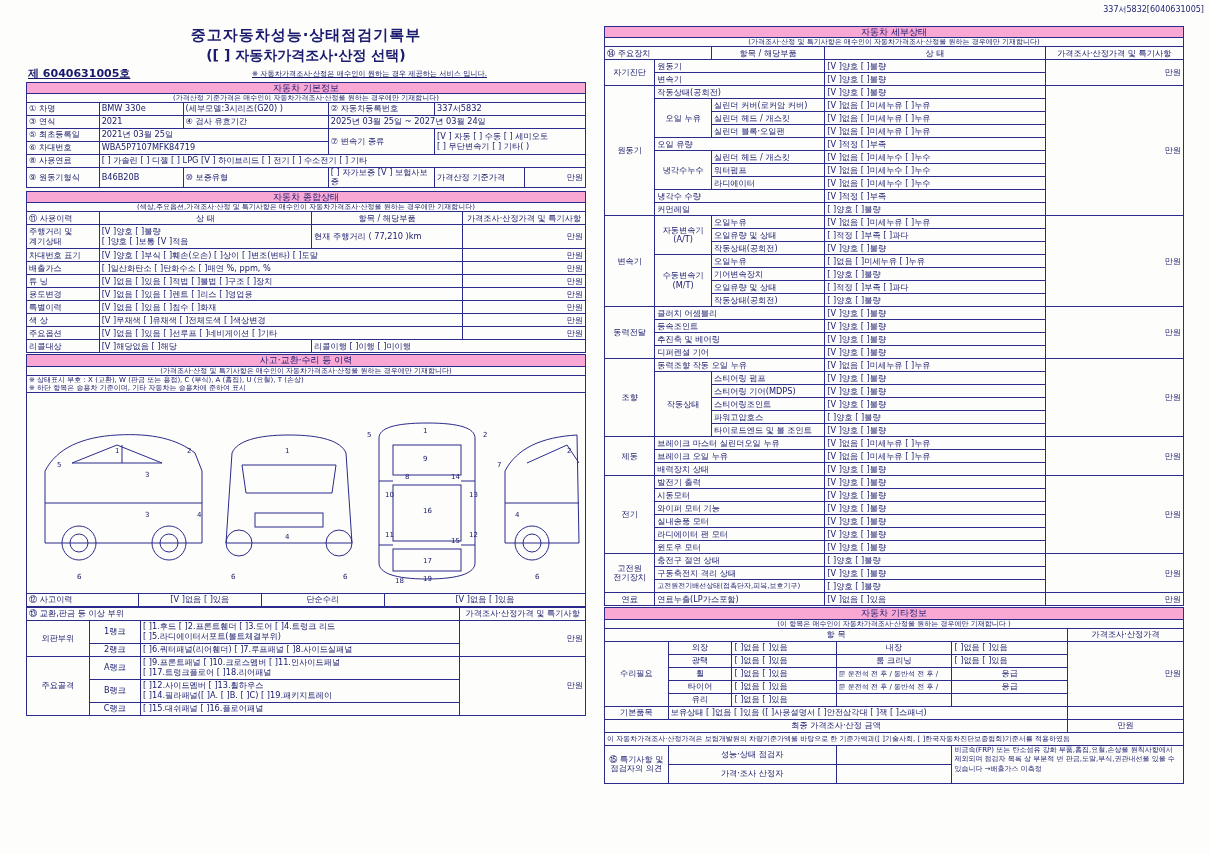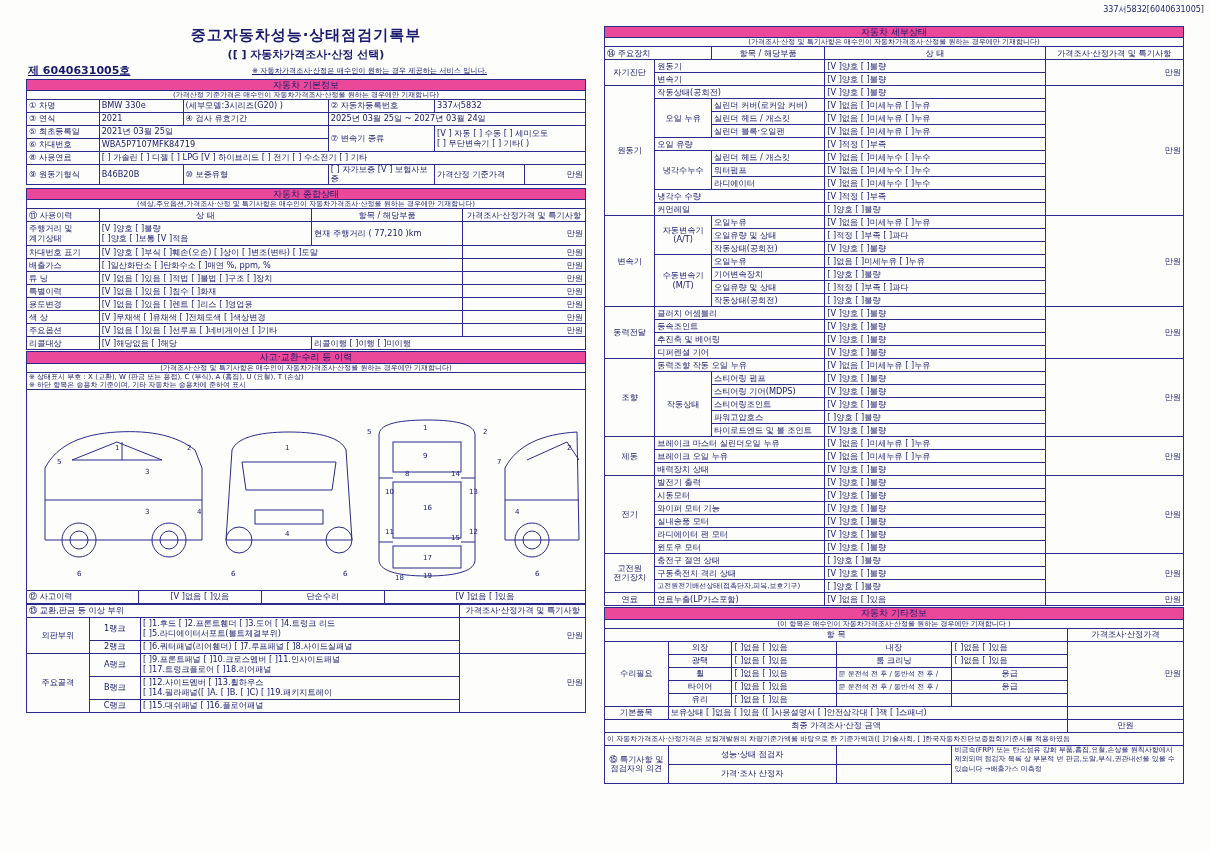--- a/index.html
+++ b/index.html
@@ -14,23 +14,23 @@
   .b{font-weight:bold;}
   .tiny{font-size:7px;}
   .t7{font-size:7.2px;}
   .t9{font-size:9px;}
   .t11{font-size:11px;}
   #topright{position:absolute;right:6px;top:4px;font-size:8px;}
   #leftcol{position:absolute;left:26px;top:26px;width:560px;}
   #rightcol{position:absolute;left:604px;top:26px;width:580px;}
   .secbar{font-size:8.5px;margin:2px 0 1px 0;}
   .title-main{font-size:15px;font-weight:bold;letter-spacing:1px;text-align:center;}
-  .title-sub{font-size:11px;font-weight:bold;text-align:center;}
+  .title-sub{font-size:14px;font-weight:bold;text-align:center;}
   .sqm{display:inline-block;width:6px;height:6px;background:#16186b;margin-right:3px;vertical-align:middle;}
-  .band{background:#ec4899;}
+  .band{background:#f9a8d4;}
   .carwrap{position:relative;height:200px;border:1px solid #2b2b8c;border-top:none;}
   svg{display:block;}
   .w100{width:100%;}
   .rowh{height:13px;}
 </style>
 </head>
 <body>
 
 <div id="page">
   <div id="topright">337서5832[6040631005]</div>
@@ -127,27 +127,27 @@
         <td class="l">배출가스</td>
         <td class="l" colspan="2">[  ]일산화탄소   [  ]탄화수소   [  ]매연                %,              ppm,              %</td>
         <td class="r">만원</td>
       </tr>
       <tr class="rowh">
         <td class="l">튜      닝</td>
         <td class="l" colspan="2">[V ]없음   [  ]있음   [  ]적법   [  ]불법   [  ]구조   [  ]장치</td>
         <td class="r">만원</td>
       </tr>
       <tr class="rowh">
+        <td class="l">용도변경</td>
+        <td class="l" colspan="2">[V ]없음   [  ]있음   [  ]렌트   [  ]리스   [  ]영업용</td>
+        <td class="r">만원</td>
+      </tr>
+      <tr class="rowh">
         <td class="l">특별이력</td>
         <td class="l" colspan="2">[V ]없음   [  ]있음   [  ]침수   [  ]화재</td>
-        <td class="r">만원</td>
-      </tr>
-      <tr class="rowh">
-        <td class="l">용도변경</td>
-        <td class="l" colspan="2">[V ]없음   [  ]있음   [  ]렌트   [  ]리스   [  ]영업용</td>
         <td class="r">만원</td>
       </tr>
       <tr class="rowh">
         <td class="l">색      상</td>
         <td class="l" colspan="2">[V ]무채색   [  ]유채색   [  ]전체도색   [  ]색상변경</td>
         <td class="r">만원</td>
       </tr>
       <tr class="rowh">
         <td class="l">주요옵션</td>
         <td class="l" colspan="2">[V ]없음   [  ]있음   [  ]선루프   [  ]네비게이션   [  ]기타</td>

